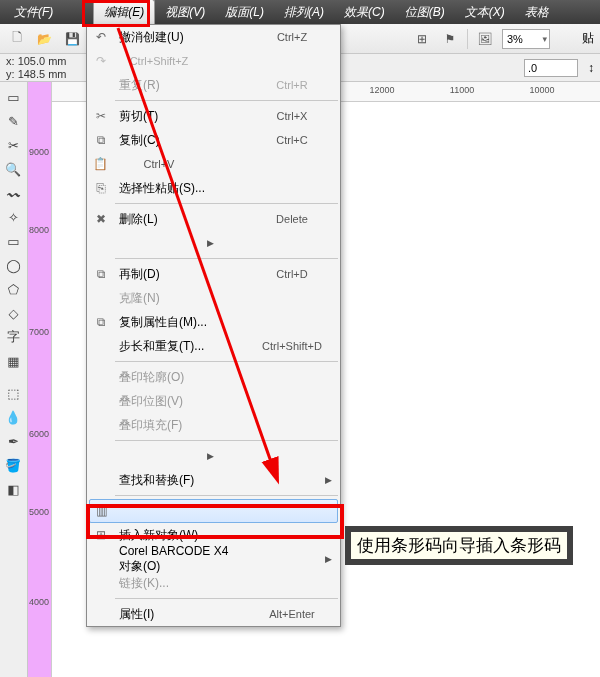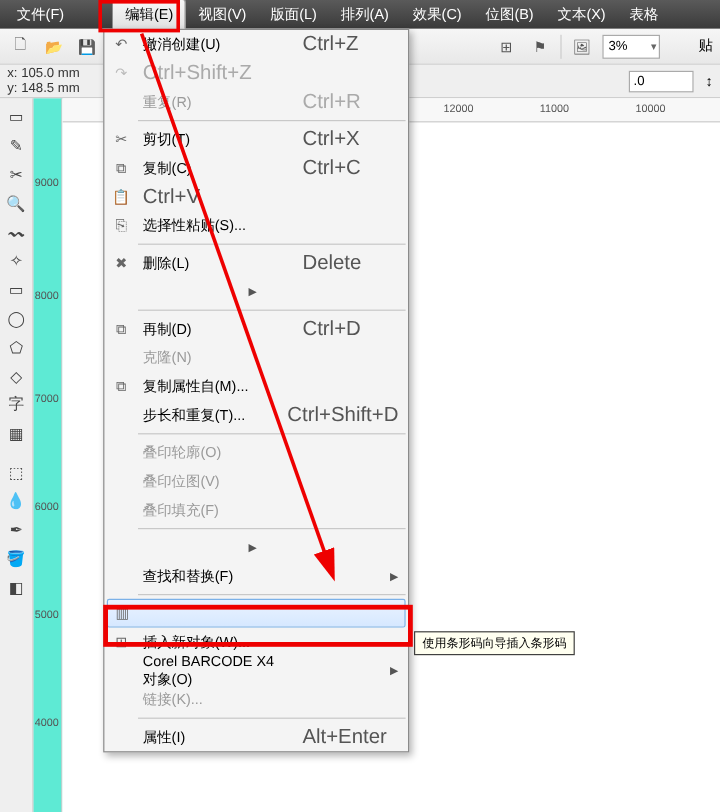--- a/index.html
+++ b/index.html
@@ -1,58 +1,58 @@
 <!DOCTYPE html>
 <html><head>
 <meta charset="utf-8">
 <style>
 * { margin: 0; padding: 0; box-sizing: border-box; font-family: "Microsoft YaHei", Arial, sans-serif; }
 body { background: #fff; width: 600px; height: 677px; overflow: hidden; position: relative; font-size: 12px; }
 
 .menubar { background: linear-gradient(#5a5a5a, #3a3a3a); height: 24px; display: flex; align-items: center; padding-left: 4px; color: #fff; }
-.menubar .menu-item { padding: 4px 10px; cursor: pointer; font-size: 12px; }
+.menubar .menu-item { padding: 4px 10px; cursor: pointer; font-size: 12px; font-style: italic; }
 .menubar .menu-item.active { background: linear-gradient(#f8f8f8,#e0e0e0); color: #000; border: 1px solid #999; border-bottom: none; border-radius: 3px 3px 0 0; margin-left: 30px; }
 
 .toolbar { height: 30px; background: linear-gradient(#f6f6f6,#e8e8e8); border-bottom: 1px solid #c8c8c8; display: flex; align-items: center; padding: 0 6px; gap: 6px; }
 .toolbar .tbtn { width: 22px; height: 22px; display:flex; align-items:center; justify-content:center; border:1px solid transparent; border-radius:2px; color:#555; }
 .toolbar .sep{ width:1px; height:20px; background:#ccc; }
 .toolbar .combo{ border:1px solid #aaa; height:20px; min-width:48px; padding:0 14px 0 4px; font-size:11px; background:#fff; display:flex; align-items:center; position:relative; }
 .toolbar .combo::after{ content:"▾"; position:absolute; right:2px; font-size:9px; color:#666; }
 
 .toolbar2 { height: 28px; background:#efefef; border-bottom:1px solid #c8c8c8; display:flex; align-items:center; padding:0 6px; gap:10px; }
 .coord-box { display:flex; flex-direction:column; font-size:11px; line-height:13px; color:#333;text-align:right; }
 .coord-box span{ white-space:nowrap; }
 .numfield{ border:1px solid #aaa; background:#fff; height:18px; width:54px; font-size:11px; padding:0 3px; display:inline-flex; align-items:center; }
 
 .workarea { position:absolute; top:82px; left:0; right:0; bottom:0; display:flex; }
 .tool-palette { width:28px; background:#efefef; border-right:1px solid #c8c8c8; display:flex; flex-direction:column; align-items:center; padding-top:4px; gap:2px; }
 .tool-palette .tool{ width:22px; height:22px; display:flex; align-items:center; justify-content:center; border:1px solid transparent; border-radius:2px; color:#444; font-size:13px; }
 .tool-palette .grp{ height:6px; }
 
-.ruler-v { width:24px; background:#5eead4; border-right:1px solid #ccc; position:relative; font-size:9px; color:#555; }
+.ruler-v { width:24px; background:#f0abfc; border-right:1px solid #ccc; position:relative; font-size:9px; color:#555; }
 .ruler-v .lbl{ position:absolute; right:2px; transform:translateY(-50%); }
 
 .canvas-wrap{ flex:1; position:relative; background:#ffffff; overflow:hidden; }
 .ruler-h{ height:20px; background:#f8f8f8; border-bottom:1px solid #ccc; position:relative; font-size:9px; color:#555; }
 .ruler-h .lbl{ position:absolute; bottom:6px; transform:translateX(-50%); }
 
 
 .dropdown { position:absolute; top:24px; left:86px; width:255px; background:#f4f4f4; border:1px solid #8a8a8a; box-shadow:2px 3px 6px rgba(0,0,0,.3); z-index:50; }
 .dropdown .row{ display:flex; align-items:center; height:24px; padding:0 8px 0 4px; gap:8px; position:relative; }
 .dropdown .row.disabled{ color:#9a9a9a; }
 .dropdown .row .ico{ width:20px; height:20px; display:flex; align-items:center; justify-content:center; font-size:12px; color:#666; }
 .dropdown .row.disabled .ico{ color:#bbb; }
 .dropdown .row .lbl{ flex:1; font-size:12px; }
-.dropdown .row .sc{ font-size:17px; color:#555; min-width:80px; text-align:left; }
+.dropdown .row .sc{ font-size:11px; color:#555; min-width:80px; text-align:center; }
 .dropdown .row.disabled .sc{ color:#aaa; }
 .dropdown .row .sub{ font-size:9px; color:#555; }
 .dropdown .row.highlight{ background:linear-gradient(#eaf3ff,#d6e8ff); border:1px solid #7bb1e8; border-radius:2px; margin:0 2px; padding:0 6px 0 2px; }
 .dropdown hr{ border:none; border-top:1px solid #c8c8c8; margin:3px 2px 3px 28px; }
 
-.tooltip{ position:absolute; background:#fffff0; border:1px solid #404040; padding:2px 6px; font-size:10px; z-index:60; white-space:nowrap;font-family:Liberation Serif, serif; }
+.tooltip{ position:absolute; background:#fffff0; border:6px solid #404040; padding:2px 6px; font-size:17px; z-index:60; white-space:nowrap;font-family:Liberation Serif, serif; }
 
 .red-box-menu{ position:absolute; top:0; left:82px; width:68px; height:27px; border:3px solid #e00; z-index:70; pointer-events:none; }
 .red-box-item{ position:absolute; top:504px; left:86px; width:258px; height:35px; border:4px solid #e00; z-index:70; pointer-events:none; }
 .red-arrow{ position:absolute; z-index:69; pointer-events:none; }
 </style>
 </head>
 <body>
 
 <div class="menubar">
   <span class="menu-item">文件(F)</span>
@@ -107,23 +107,23 @@
     <div class="tool">▦</div>
     <div class="grp"></div>
     <div class="tool">⬚</div>
     <div class="tool">💧</div>
     <div class="tool">✒</div>
     <div class="tool">🪣</div>
     <div class="tool">◧</div>
   </div>
   <div class="ruler-v">
     <span class="lbl" style="top:70px">9000</span>
-    <span class="lbl" style="top:164px">8000</span>
+    <span class="lbl" style="top:148px">8000</span>
     <span class="lbl" style="top:250px">7000</span>
-    <span class="lbl" style="top:340px">6000</span>
+    <span class="lbl" style="top:352px">6000</span>
     <span class="lbl" style="top:430px">5000</span>
     <span class="lbl" style="top:520px">4000</span>
   </div>
   <div class="canvas-wrap">
     <div class="ruler-h">
       <span class="lbl" style="left:330px">12000</span>
       <span class="lbl" style="left:410px">11000</span>
       <span class="lbl" style="left:490px">10000</span>
 
     </div>

